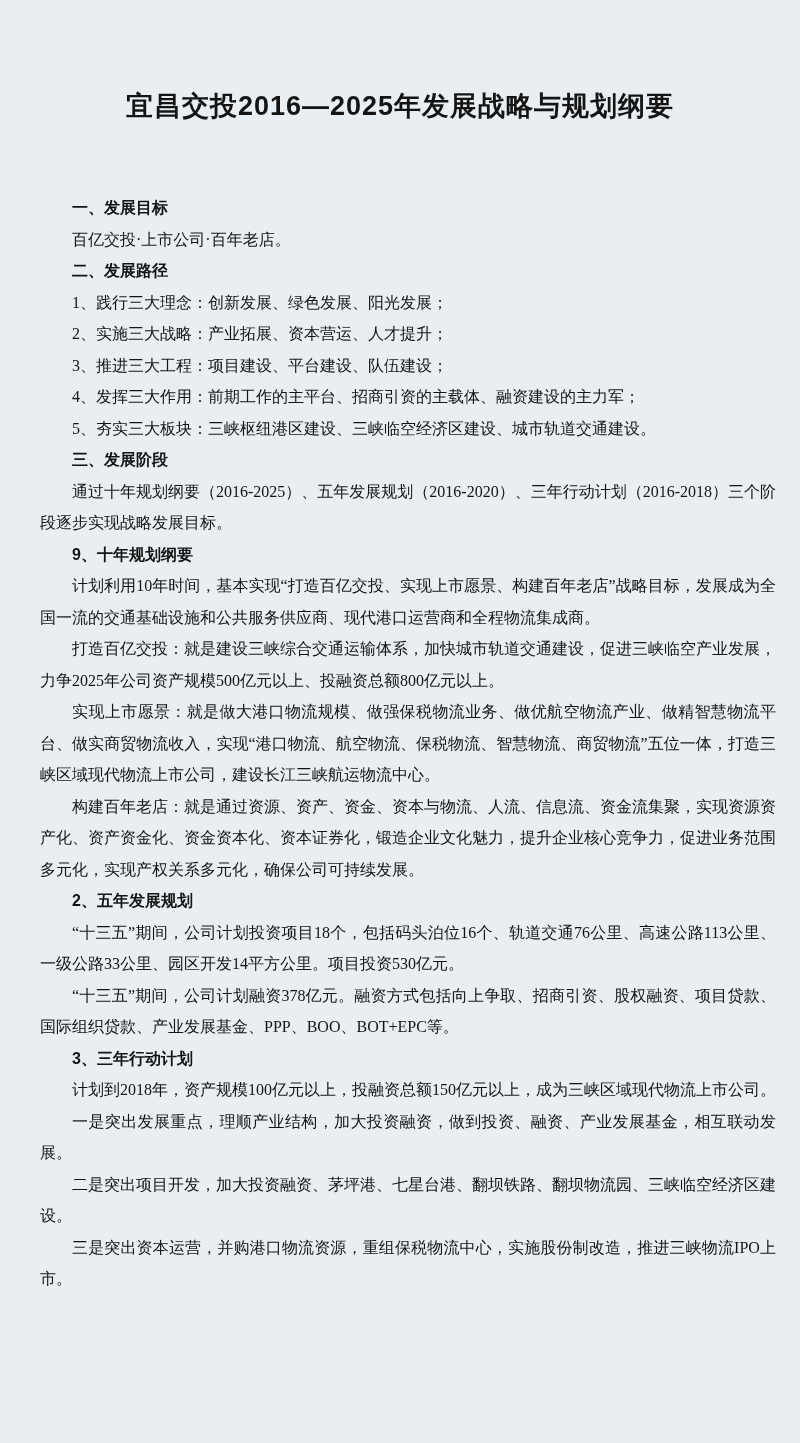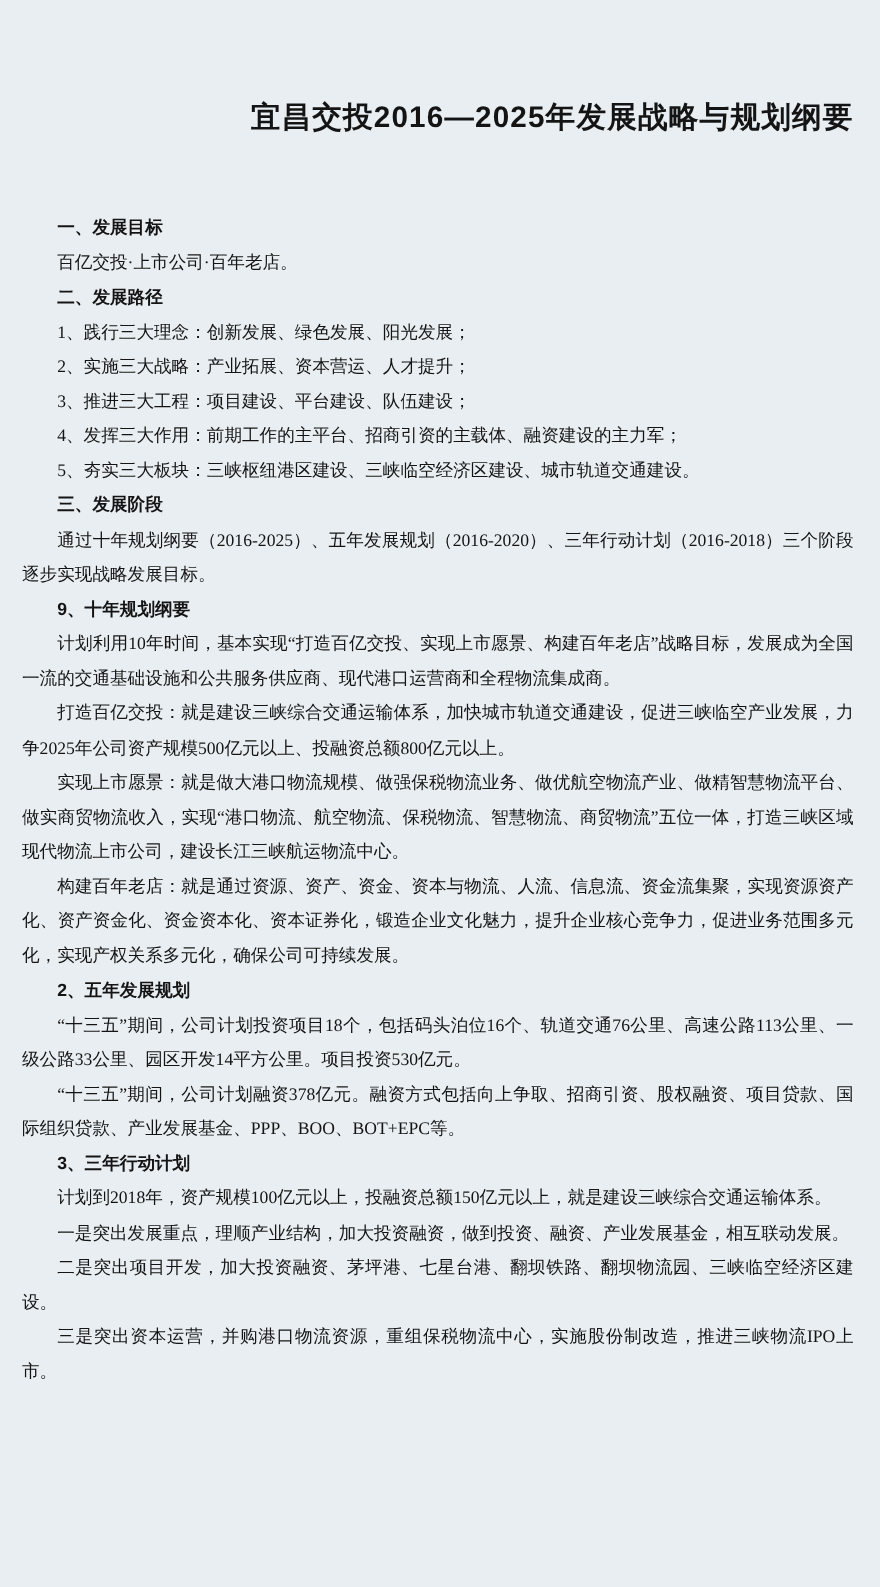--- a/index.html
+++ b/index.html
@@ -7,29 +7,29 @@
     width: 800px;
     height: 1443px;
     background: #e8eef1;
     color: #141414;
     font-family: "Liberation Serif", "DejaVu Serif", serif;
     overflow: hidden;
   }
   .page { width: 800px; height: 1443px; }
   .title {
     margin: 90px 24px 0 24px;
-    text-align: right;
+    text-align: center;
     font-size: 27px;
     line-height: 33px;
     font-weight: bold;
     font-family: "Liberation Sans", "DejaVu Sans", sans-serif;
     letter-spacing: 1px;
   }
   .content {
-    margin: 69px 24px 0 20px;
+    margin: 69px 24px 0 40px;
     font-size: 16px;
     line-height: 31.5px;
     text-align: justify;
   }
   .content p, .content h2, .content h3 {
     margin: 0;
     padding: 0;
     text-indent: 2em;
     font-size: 16px;
     line-height: 31.5px;
@@ -67,19 +67,19 @@
     <p>计划利用10年时间，基本实现“打造百亿交投、实现上市愿景、构建百年老店”战略目标，发展成为全国一流的交通基础设施和公共服务供应商、现代港口运营商和全程物流集成商。</p>
     <p><span class="lead">打造百亿交投：</span><span>就是建设三峡综合交通运输体系，加快城市轨道交通建设，促进三峡临空产业发展，力争2025年公司资产规模500亿元以上、投融资总额800亿元以上。</span></p>
     <p><span class="lead">实现上市愿景：</span><span>就是做大港口物流规模、做强保税物流业务、做优航空物流产业、做精智慧物流平台、做实商贸物流收入，实现“港口物流、航空物流、保税物流、智慧物流、商贸物流”五位一体，打造三峡区域现代物流上市公司，建设长江三峡航运物流中心。</span></p>
     <p><span class="lead">构建百年老店：</span><span>就是通过资源、资产、资金、资本与物流、人流、信息流、资金流集聚，实现资源资产化、资产资金化、资金资本化、资本证券化，锻造企业文化魅力，提升企业核心竞争力，促进业务范围多元化，实现产权关系多元化，确保公司可持续发展。</span></p>
 
     <h3>2、五年发展规划</h3>
     <p>“十三五”期间，公司计划投资项目18个，包括码头泊位16个、轨道交通76公里、高速公路113公里、一级公路33公里、园区开发14平方公里。项目投资530亿元。</p>
     <p>“十三五”期间，公司计划融资378亿元。融资方式包括向上争取、招商引资、股权融资、项目贷款、国际组织贷款、产业发展基金、PPP、BOO、BOT+EPC等。</p>
 
     <h3>3、三年行动计划</h3>
-    <p>计划到2018年，资产规模100亿元以上，投融资总额150亿元以上，就是建设三峡综合交通运输体系。</p>
+    <p>计划到2018年，资产规模100亿元以上，投融资总额150亿元以上，成为三峡区域现代物流上市公司。</p>
     <p>一是突出发展重点，理顺产业结构，加大投资融资，做到投资、融资、产业发展基金，相互联动发展。</p>
     <p>二是突出项目开发，加大投资融资、茅坪港、七星台港、翻坝铁路、翻坝物流园、三峡临空经济区建设。</p>
     <p>三是突出资本运营，并购港口物流资源，重组保税物流中心，实施股份制改造，推进三峡物流IPO上市。</p>
 
   </div>
 </div>
 
 </body></html>

